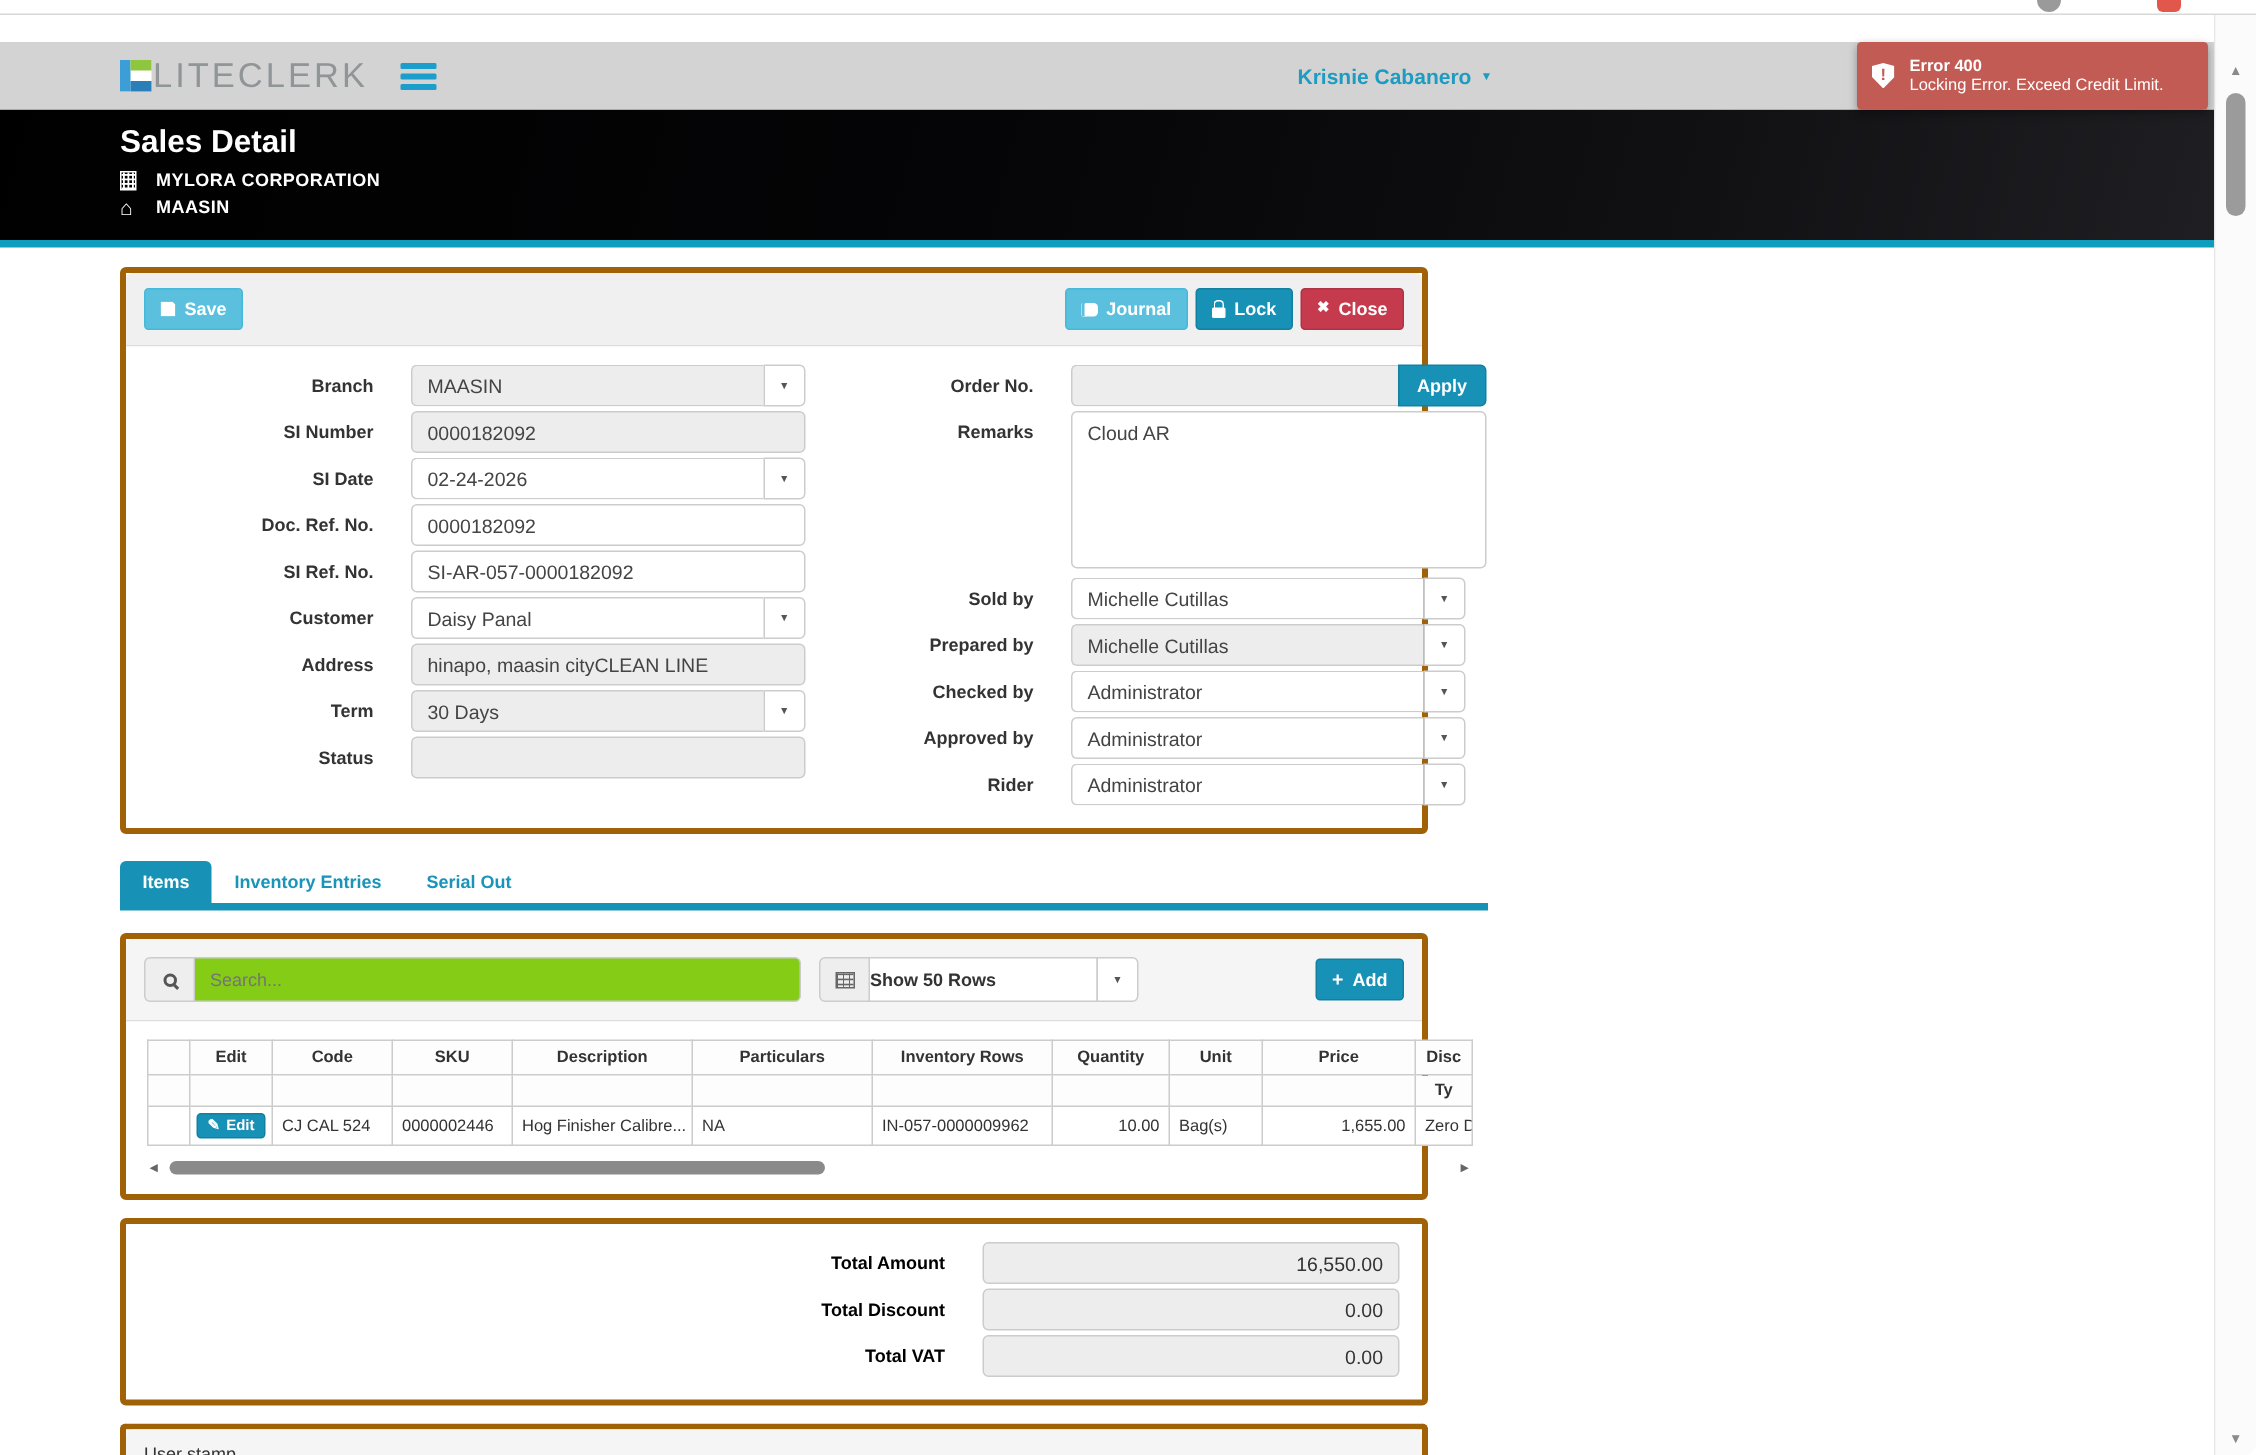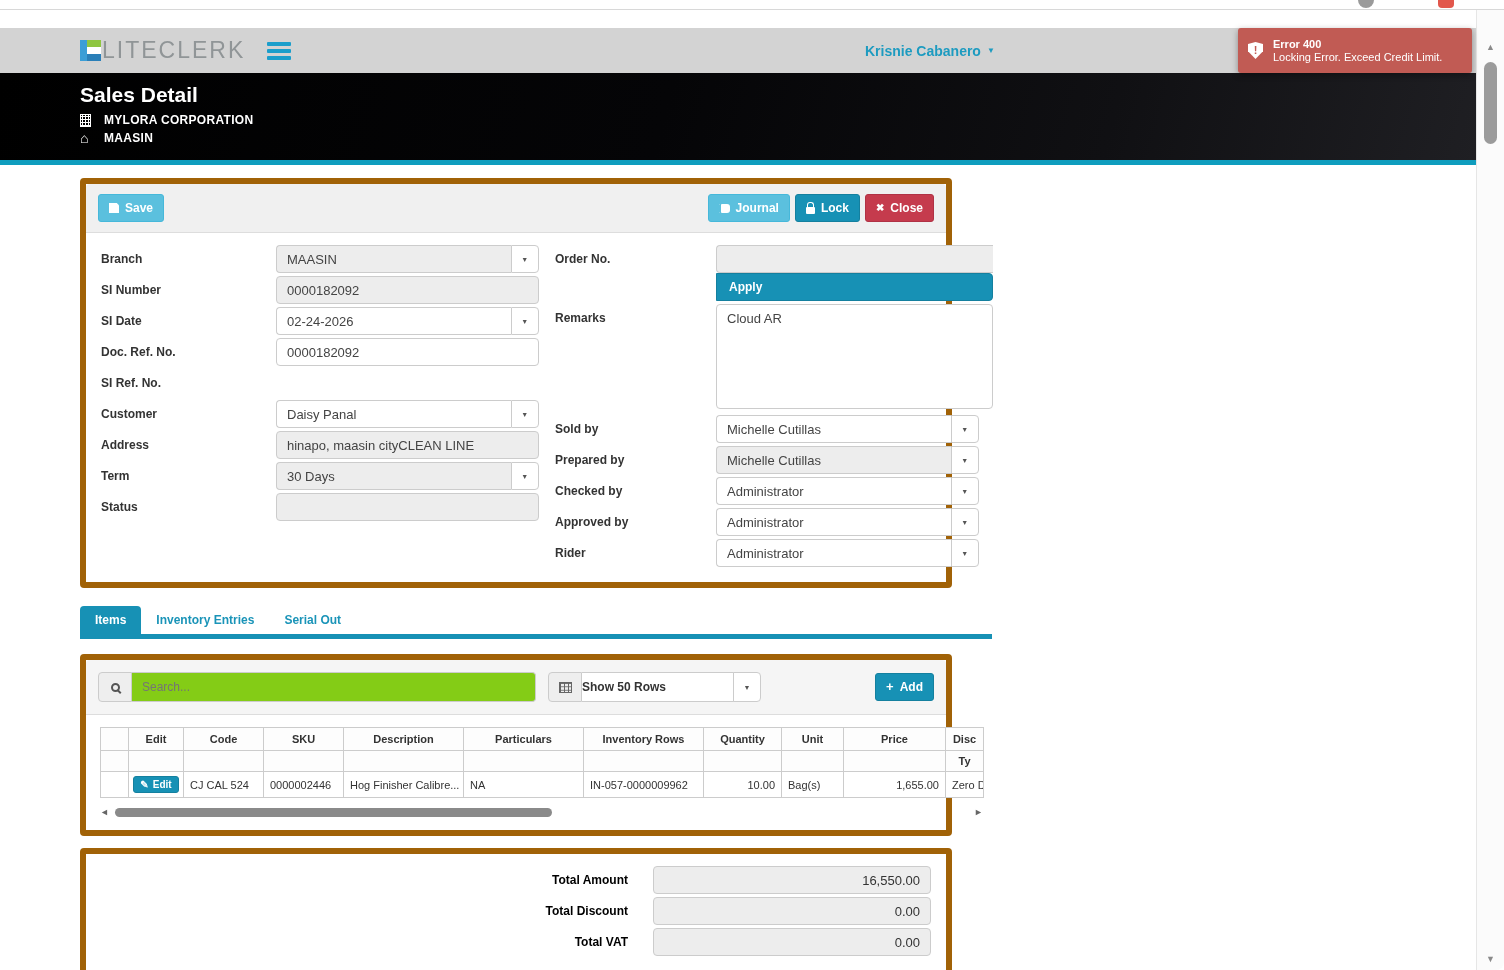--- a/index.html
+++ b/index.html
@@ -36,41 +36,41 @@
   .hero-row { display:flex; align-items:center; font-size:12px; font-weight:700; margin-bottom:4px; letter-spacing:.3px; }
   .hero-ico { width:24px; display:flex; justify-content:flex-start; }
   .bldg-ico { width:11px; height:13px; border:1px solid #fff;
     background-image:linear-gradient(to right,#fff 1px,transparent 1px),linear-gradient(to bottom,#fff 1px,transparent 1px);
     background-size:3px 3px; background-position:1px 1px; }
   .home-ico { font-size:14px; line-height:12px; color:#fff; }
   .teal-strip { height:5px; background:#0f9dbe; }
 
   
   .content { padding:13px 0 0 80px; }
-  .panel { width:872px; border:6px solid #a16207; border-radius:4px; background:#fff; }
+  .panel { width:872px; border:4px solid #a16207; border-radius:4px; background:#fff; }
   .panel-heading { background:#f0f0f0; border-bottom:1px solid #ddd; border-radius:4px 4px 0 0; padding:10px 12px; display:flex; align-items:center; }
 
   .btn { display:inline-flex; align-items:center; gap:6px; border-radius:3px; font-size:12px; font-weight:700; color:#fff; padding:6px 10px; border:1px solid transparent; cursor:pointer; }
   .btn-info  { background:#5bc0de; border-color:#46b8da; }
   .btn-teal  { background:#1791b5; border-color:#14809f; }
   .btn-danger{ background:#c53b4d; border-color:#b03245; }
   .heading-right { margin-left:auto; display:flex; gap:5px; }
 
   .save-ico { width:10px; height:10px; background:#fff; clip-path:polygon(0 0,78% 0,100% 22%,100% 100%,0 100%); }
   .book-ico { width:11px; height:9px; background:#fff; border-radius:1px 3px 3px 1px; box-shadow:inset 2px 0 0 #5bc0de, inset 3px 0 0 #fff; }
   .lock-ico { width:9px; height:7px; background:#fff; border-radius:1px; position:relative; margin-top:4px; }
   .lock-ico::before { content:''; position:absolute; top:-5px; left:1px; width:5px; height:5px; border:1.5px solid #fff; border-bottom:none; border-radius:3px 3px 0 0; }
   .x-ico { font-size:10px; line-height:10px; }
   .plus-ico { font-size:13px; font-weight:700; line-height:10px; }
 
   
   .form-body { padding:12px 15px; display:flex; gap:16px; }
   .form-col { width:438px; }
   .frow { display:flex; align-items:flex-start; margin-bottom:3px; min-height:28px; }
-  .frow label { flex:0 0 150px; font-size:12px; font-weight:700; color:#333; margin-right:25px; padding-top:7px; }
+  .frow label { flex:0 0 150px; text-align:right; font-size:12px; font-weight:700; color:#333; margin-right:25px; padding-top:7px; }
   .fwrap { width:263px; display:flex; }
   .fld { height:28px; border:1px solid #ccc; border-radius:4px; padding:0 10px; font-size:13px; color:#444; background:#fff; width:100%;
     font-family:"Liberation Sans",sans-serif; display:flex; align-items:center; overflow:hidden; white-space:nowrap; }
   input.fld { display:block; line-height:26px; }
   .fld.disabled { background:#ededed; }
   .has-caret .fld { border-radius:4px 0 0 4px; border-right:none; }
   .caret-btn { width:32px; height:28px; border:1px solid #ccc; border-radius:0 4px 4px 0; background:#fff; display:flex; align-items:center; justify-content:center; cursor:pointer; }
   .caret-btn span { font-size:7px; color:#555; }
   .apply-btn { height:28px; border-radius:0 4px 4px 0; font-size:12px; font-weight:700; padding:0 12px; display:flex; align-items:center; }
   .order-input { border-radius:4px 0 0 4px; border-right:none; }
@@ -240,20 +240,23 @@
             </div>
           </div>
           <div class="frow">
             <label>Doc. Ref. No.</label>
             <div class="fwrap" style="width:295px;">
               <input class="fld" value="0000182092" style="">
             </div>
           </div>
           <div class="frow">
             <label>SI Ref. No.</label>
+            <div class="fwrap" style="width:295px;">
+              <input class="fld" value="SI-AR-057-0000182092" style="">
+            </div>
           </div>
           <div class="frow">
             <label>Customer</label>
             <div class="fwrap has-caret">
               <div class="fld">Daisy Panal</div>
               <div class="caret-btn">
                   <span>▼</span>
                 </div>
             </div>
           </div>
@@ -276,21 +279,21 @@
             <label>Status</label>
             <div class="fwrap" style="width:295px;">
               <input class="fld disabled" disabled="" value="" style="">
             </div>
           </div>
         </div>
 
         <div class="form-col">
           <div class="frow">
             <label style="flex-basis:136px;">Order No.</label>
-            <div class="fwrap" style="width:295px;flex-direction:column;">
+            <div class="fwrap" style="width:295px;">
               <input class="fld disabled order-input" disabled="" value="" style="">
               <button class="btn btn-teal apply-btn">Apply</button>
             </div>
           </div>
           <div class="frow tall">
             <label style="flex-basis:136px;">Remarks</label>
             <div class="fwrap" style="width:295px;">
               <textarea class="fld" style="">Cloud AR</textarea>
             </div>
           </div>

